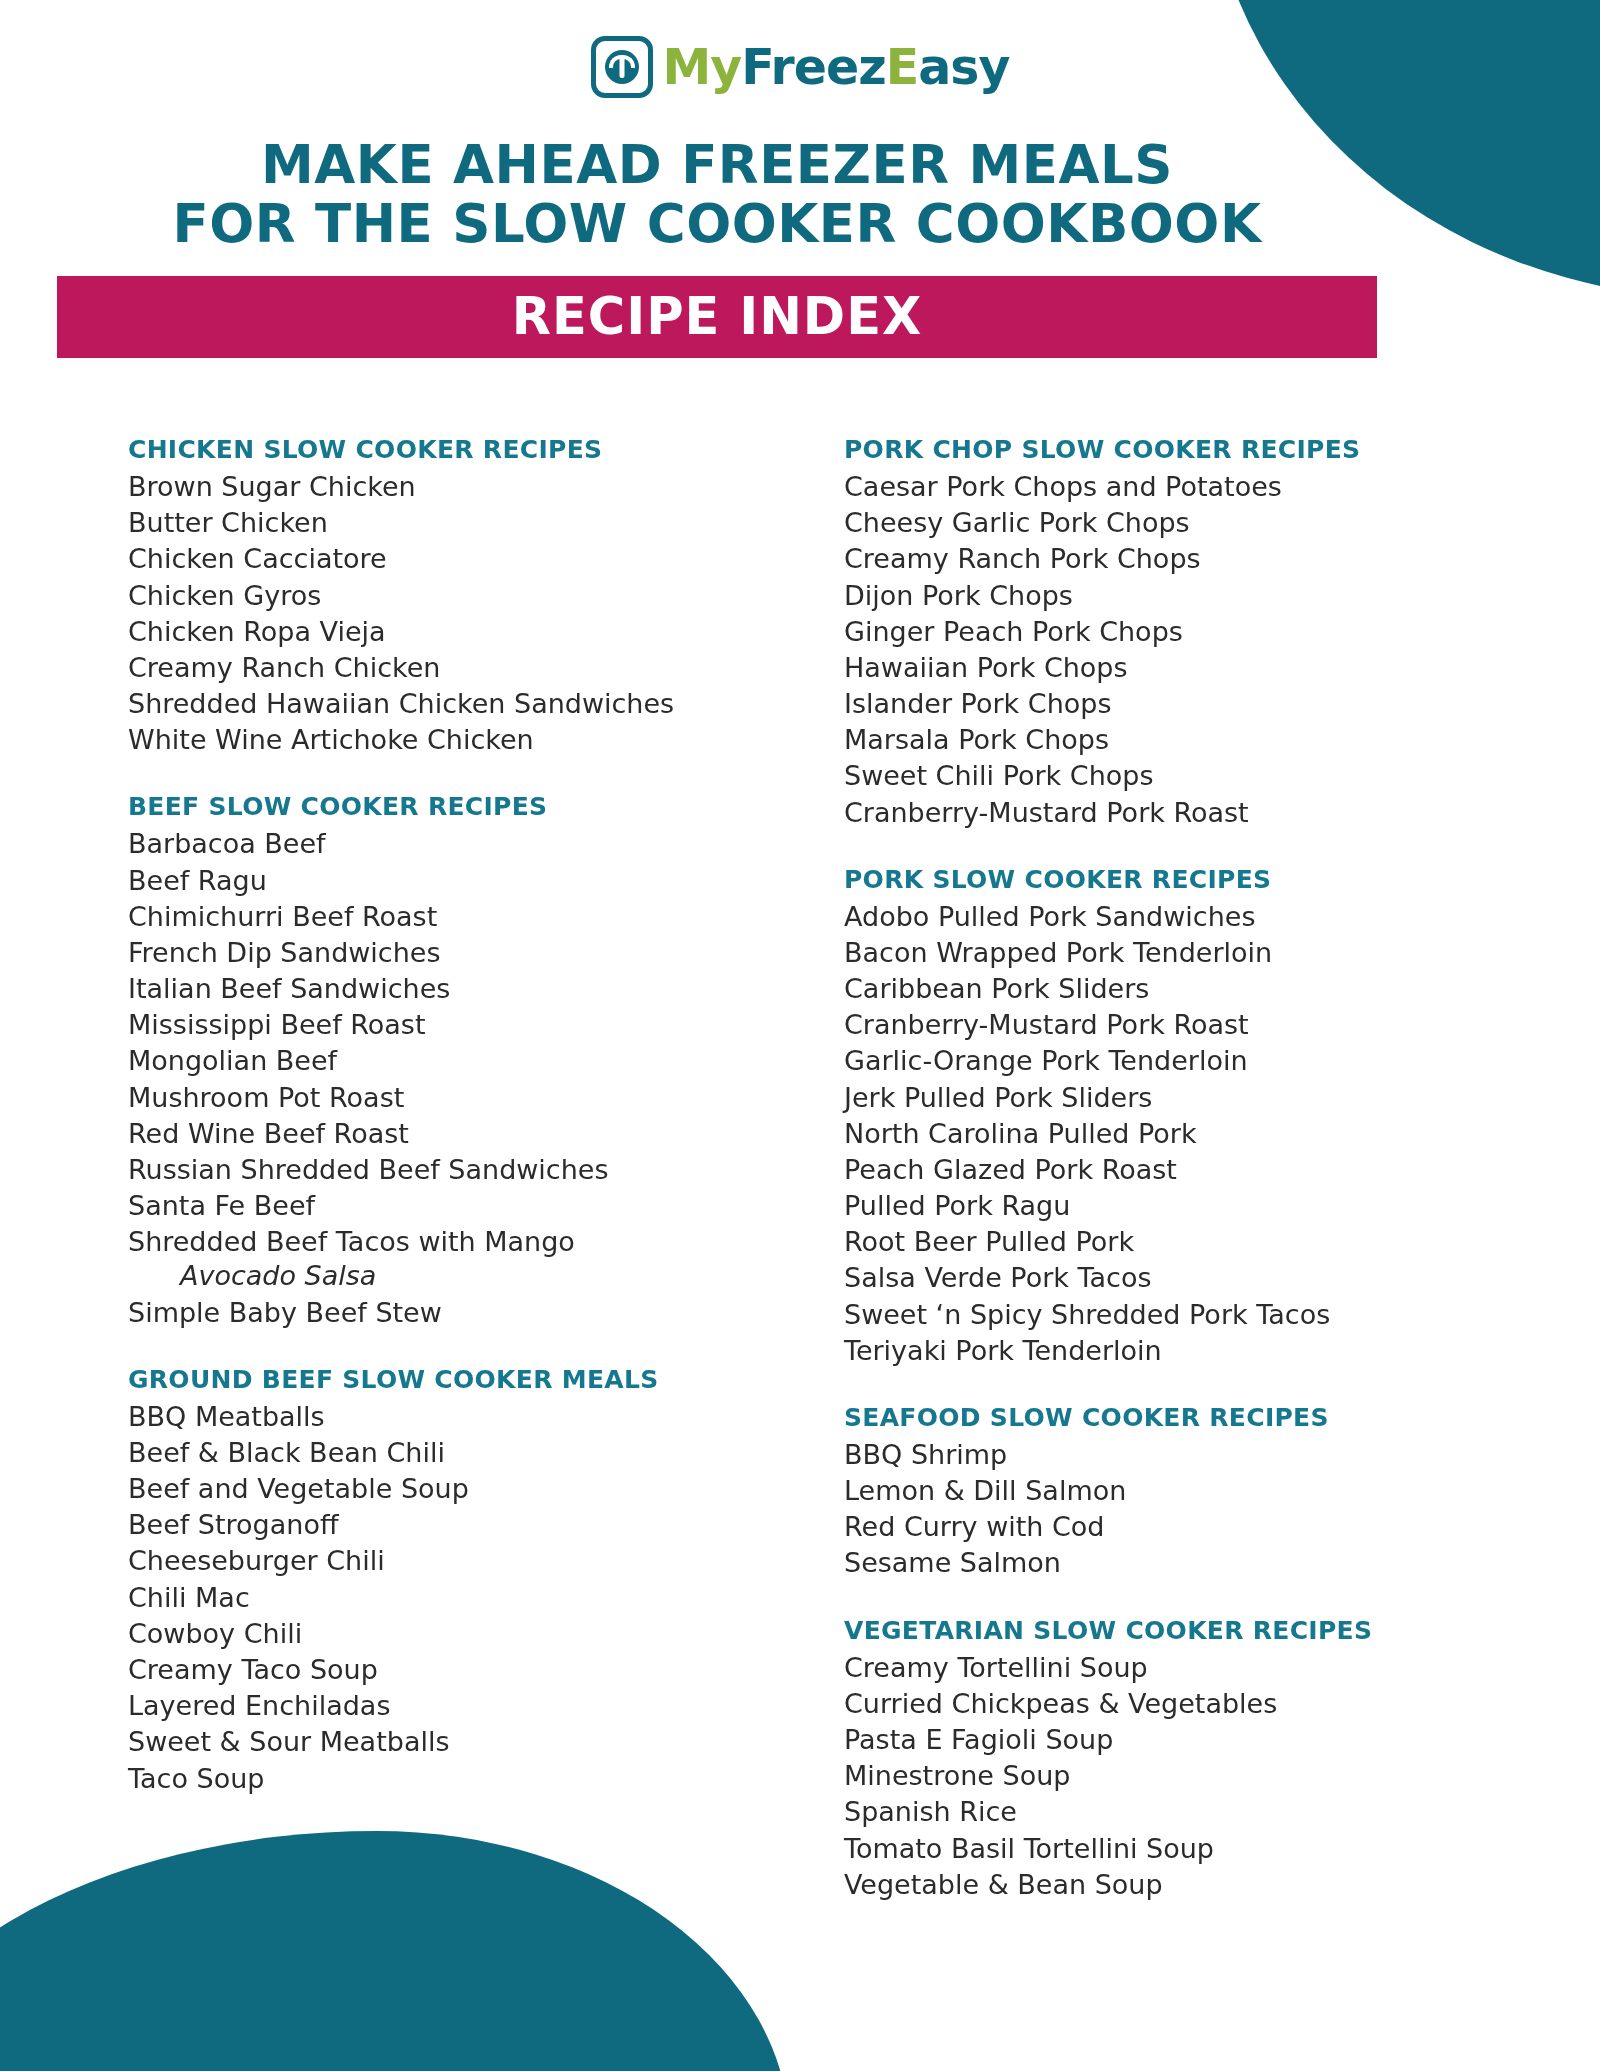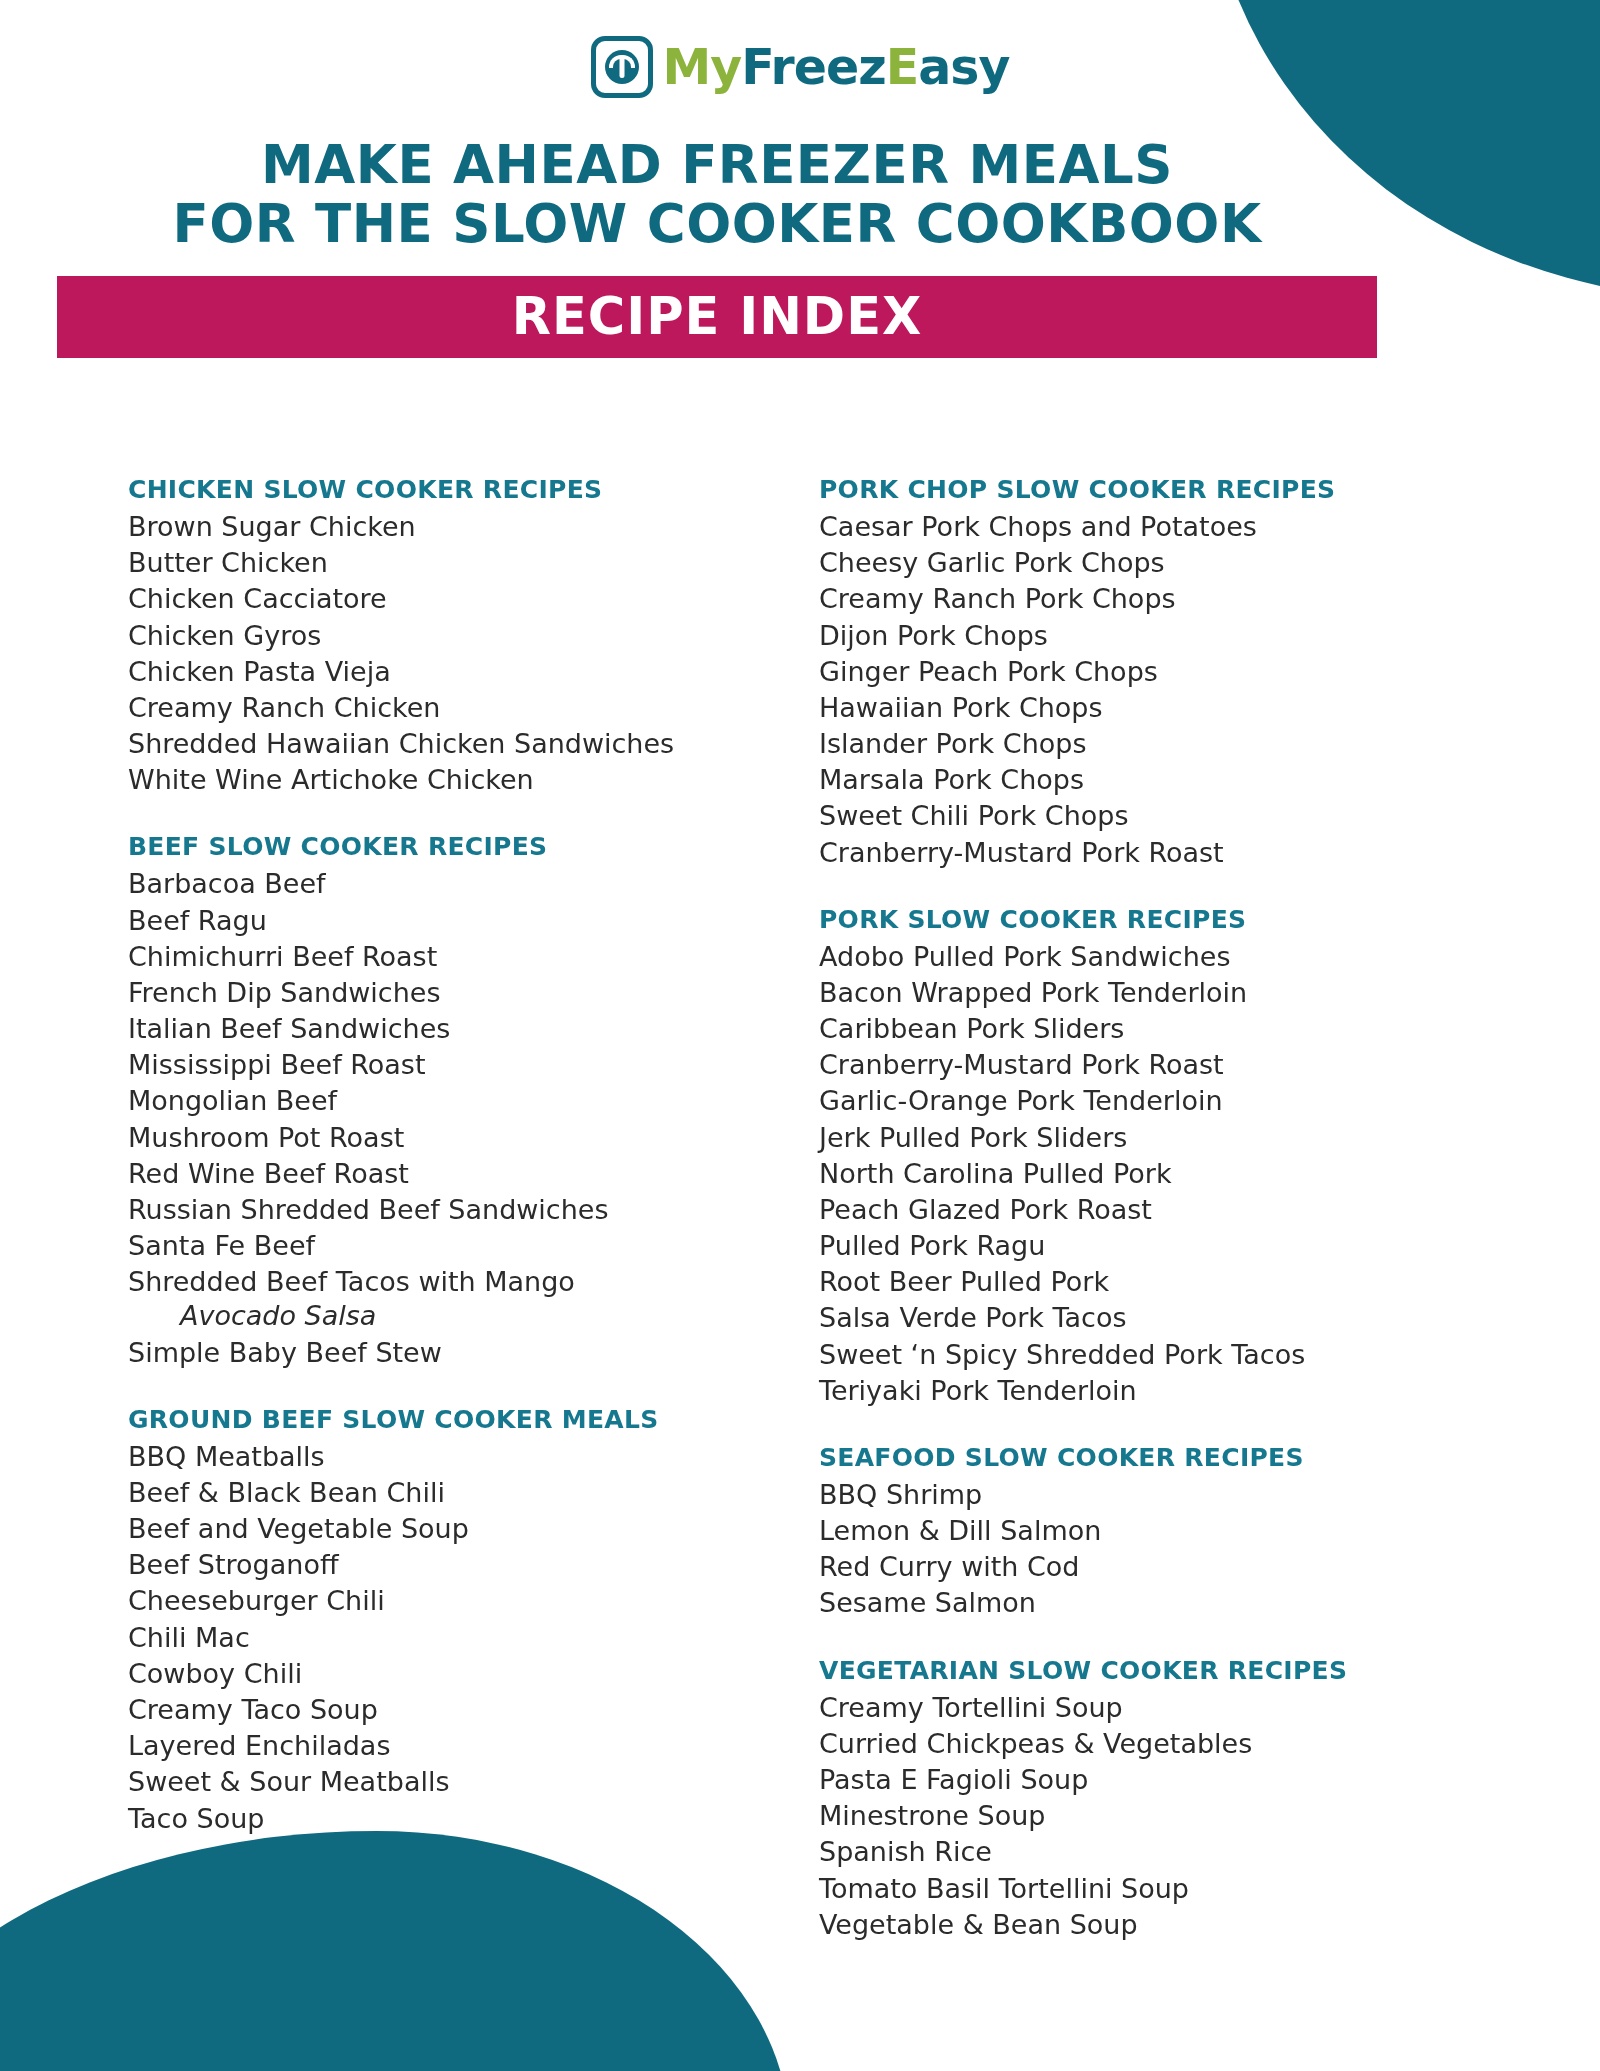--- a/index.html
+++ b/index.html
@@ -149,23 +149,22 @@
     text-transform: uppercase;
   }
 
   
   .columns {
     position: absolute;
     top: 435px;
     left: 128px;
     width: 1350px;
     display: flex;
-    gap: 61px;
+    gap: 86px;
     z-index: 5;
-    margin-top: 40px;
   }
   .col { width: 630px; }
   .section { margin-bottom: 34px; }
   .section:last-child { margin-bottom: 0; }
   .section-title {
     color: #16788f;
     font-size: 25px;
     font-weight: bold;
     letter-spacing: 0.3px;
     margin-bottom: 5px;
@@ -213,21 +212,21 @@
   <div class="columns">
 
     <div class="col">
 
       <div class="section">
         <div class="section-title">Chicken Slow Cooker Recipes</div>
         <div class="recipe">Brown Sugar Chicken</div>
         <div class="recipe">Butter Chicken</div>
         <div class="recipe">Chicken Cacciatore</div>
         <div class="recipe">Chicken Gyros</div>
-        <div class="recipe">Chicken Pasta Vieja</div>
+        <div class="recipe">Chicken Ropa Vieja</div>
         <div class="recipe">Creamy Ranch Chicken</div>
         <div class="recipe">Shredded Hawaiian Chicken Sandwiches</div>
         <div class="recipe">White Wine Artichoke Chicken</div>
       </div>
 
       <div class="section">
         <div class="section-title">Beef Slow Cooker Recipes</div>
         <div class="recipe">Barbacoa Beef</div>
         <div class="recipe">Beef Ragu</div>
         <div class="recipe">Chimichurri Beef Roast</div>

